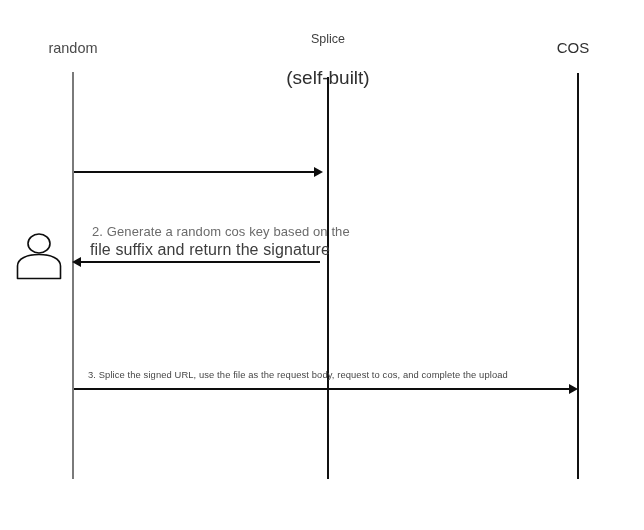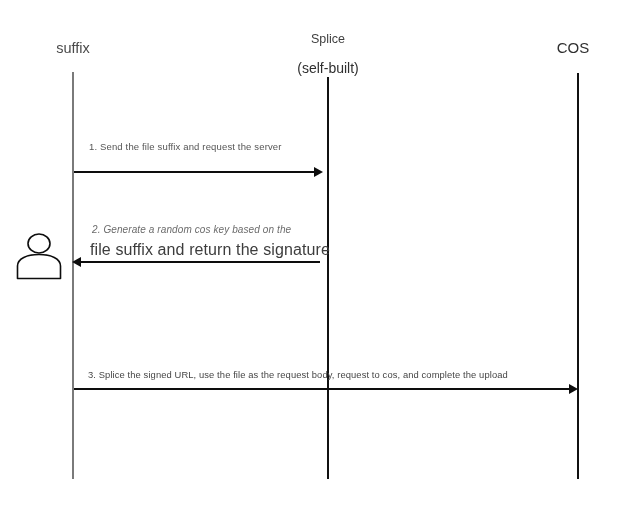--- a/index.html
+++ b/index.html
@@ -61,23 +61,23 @@
     top: 32px;
     width: 150px;
   }
   .head-server .line-1 {
     display: block;
     font-size: 12.5px;
     color: #3f3f3f;
   }
   .head-server .line-2 {
     display: block;
-    font-size: 14px;
+    font-size: 19px;
     color: #2f2f2f;
-    margin-top: 12px;
+    margin-top: 18px;
     text-align: center;
   }
   .head-cos {
     left: 500px;
     top: 39px;
     width: 146px;
     font-size: 15px;
     color: #2f2f2f;
   }
   .actor {
@@ -121,24 +121,23 @@
   .msg-1-label {
     left: 89px;
     top: 141px;
     font-size: 9.5px;
     color: #555555;
     letter-spacing: 0.15px;
   }
   .msg-2-label-a {
     left: 92px;
     top: 224px;
-    font-size: 10px;
+    font-size: 13px;
     color: #6b6b6b;
     letter-spacing: 0.1px;
-    font-style: italic;
   }
   .msg-2-label-b {
     left: 90px;
     top: 241px;
     font-size: 16px;
     color: #3d3d3d;
     letter-spacing: 0.1px;
   }
   .msg-3-label {
     left: 88px;
@@ -147,21 +146,21 @@
     color: #464646;
     letter-spacing: 0.1px;
   }
 </style>
 </head>
 <body>
 
 <div id="canvas">
 
   <div class="head-label head-client">
-    <span>suffix</span>
+    <span>random</span>
   </div>
 
   <div class="head-label head-server">
     <span class="line-1">Splice</span>
     <span class="line-2">(self-built)</span>
   </div>
 
   <div class="head-label head-cos">
     <span>COS</span>
   </div>
@@ -170,21 +169,20 @@
   <div class="lifeline lifeline-server"></div>
   <div class="lifeline lifeline-cos"></div>
 
   <div class="actor">
     <svg width="50" height="50" viewBox="0 0 50 50" xmlns="http://www.w3.org/2000/svg">
       <ellipse cx="25" cy="12.5" rx="11" ry="9.5" fill="#ffffff" stroke="#0d0d0d" stroke-width="1.6"></ellipse>
       <path d="M 3.5 47.5 L 3.5 35 C 3.5 27.5 13 23.5 25 23.5 C 37 23.5 46.5 27.5 46.5 35 L 46.5 47.5 Z" fill="#ffffff" stroke="#0d0d0d" stroke-width="1.6" stroke-linejoin="round"></path>
     </svg>
   </div>
 
-  <div class="msg-label msg-1-label">1. Send the file suffix and request the server</div>
   <div class="msg-line msg-1-line"></div>
   <div class="arrowhead arrow-right msg-1-head"></div>
 
   <div class="msg-label msg-2-label-a">2. Generate a random cos key based on the</div>
   <div class="msg-label msg-2-label-b">file suffix and return the signature</div>
   <div class="msg-line msg-2-line"></div>
   <div class="arrowhead arrow-left msg-2-head"></div>
 
   <div class="msg-label msg-3-label">3. Splice the signed URL, use the file as the request body, request to cos, and complete the upload</div>
   <div class="msg-line msg-3-line"></div>

